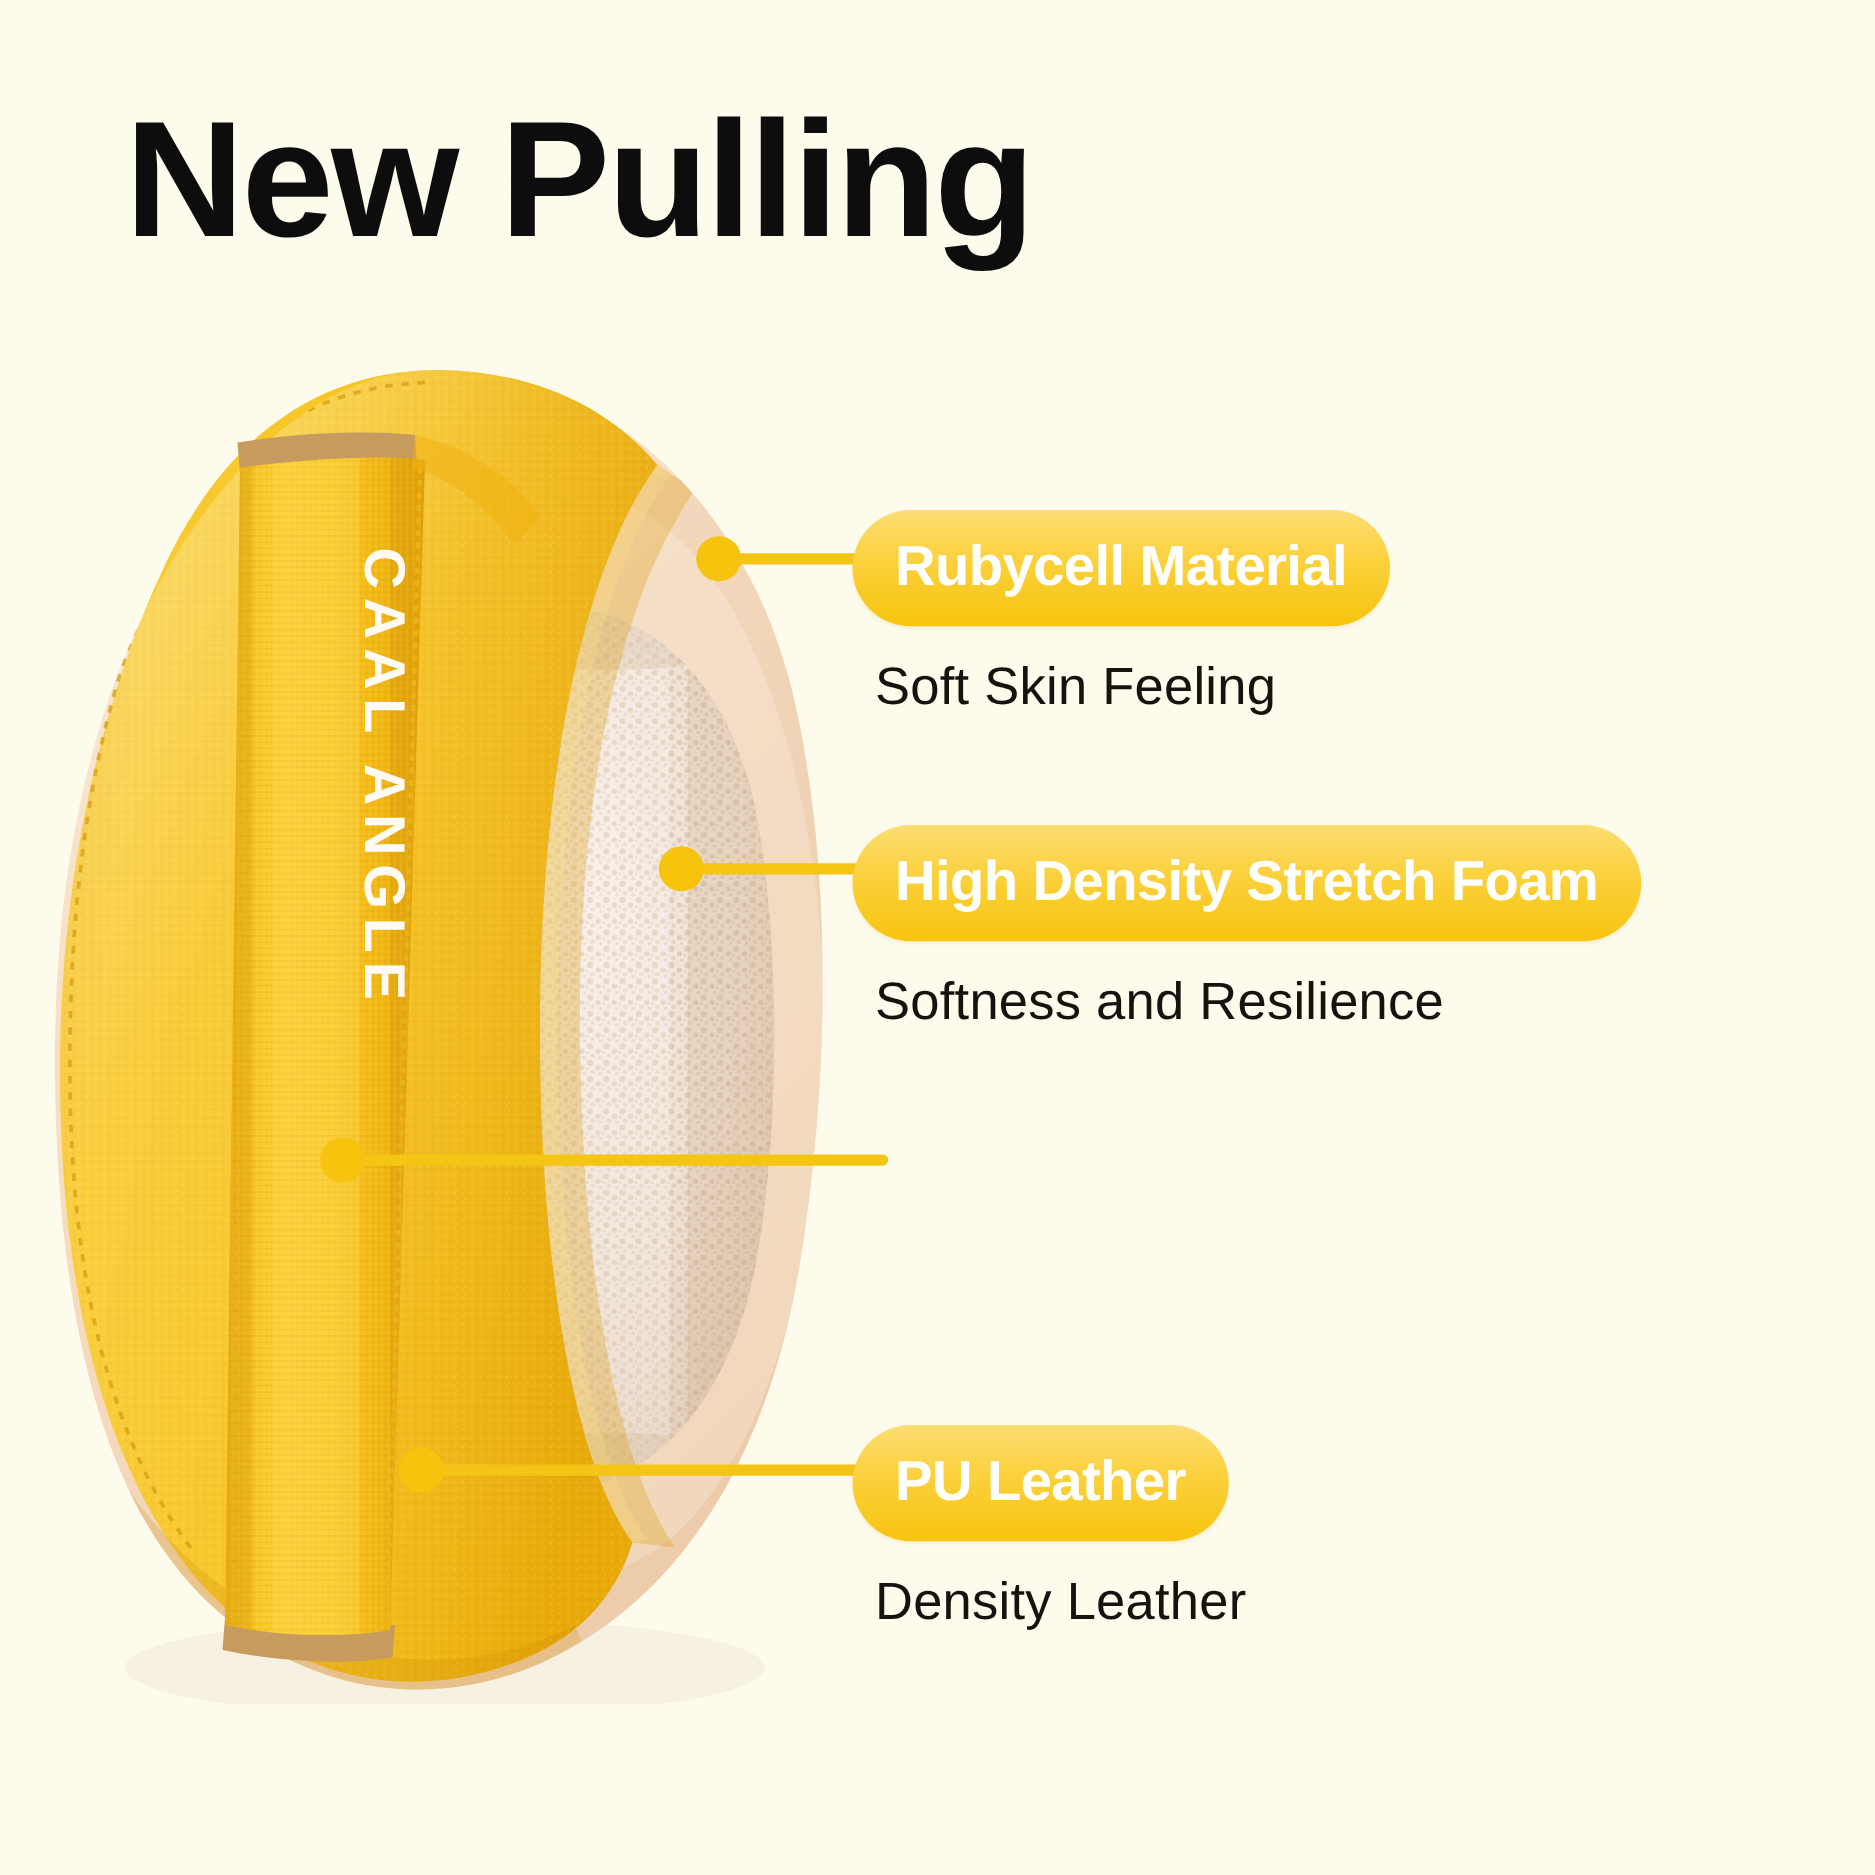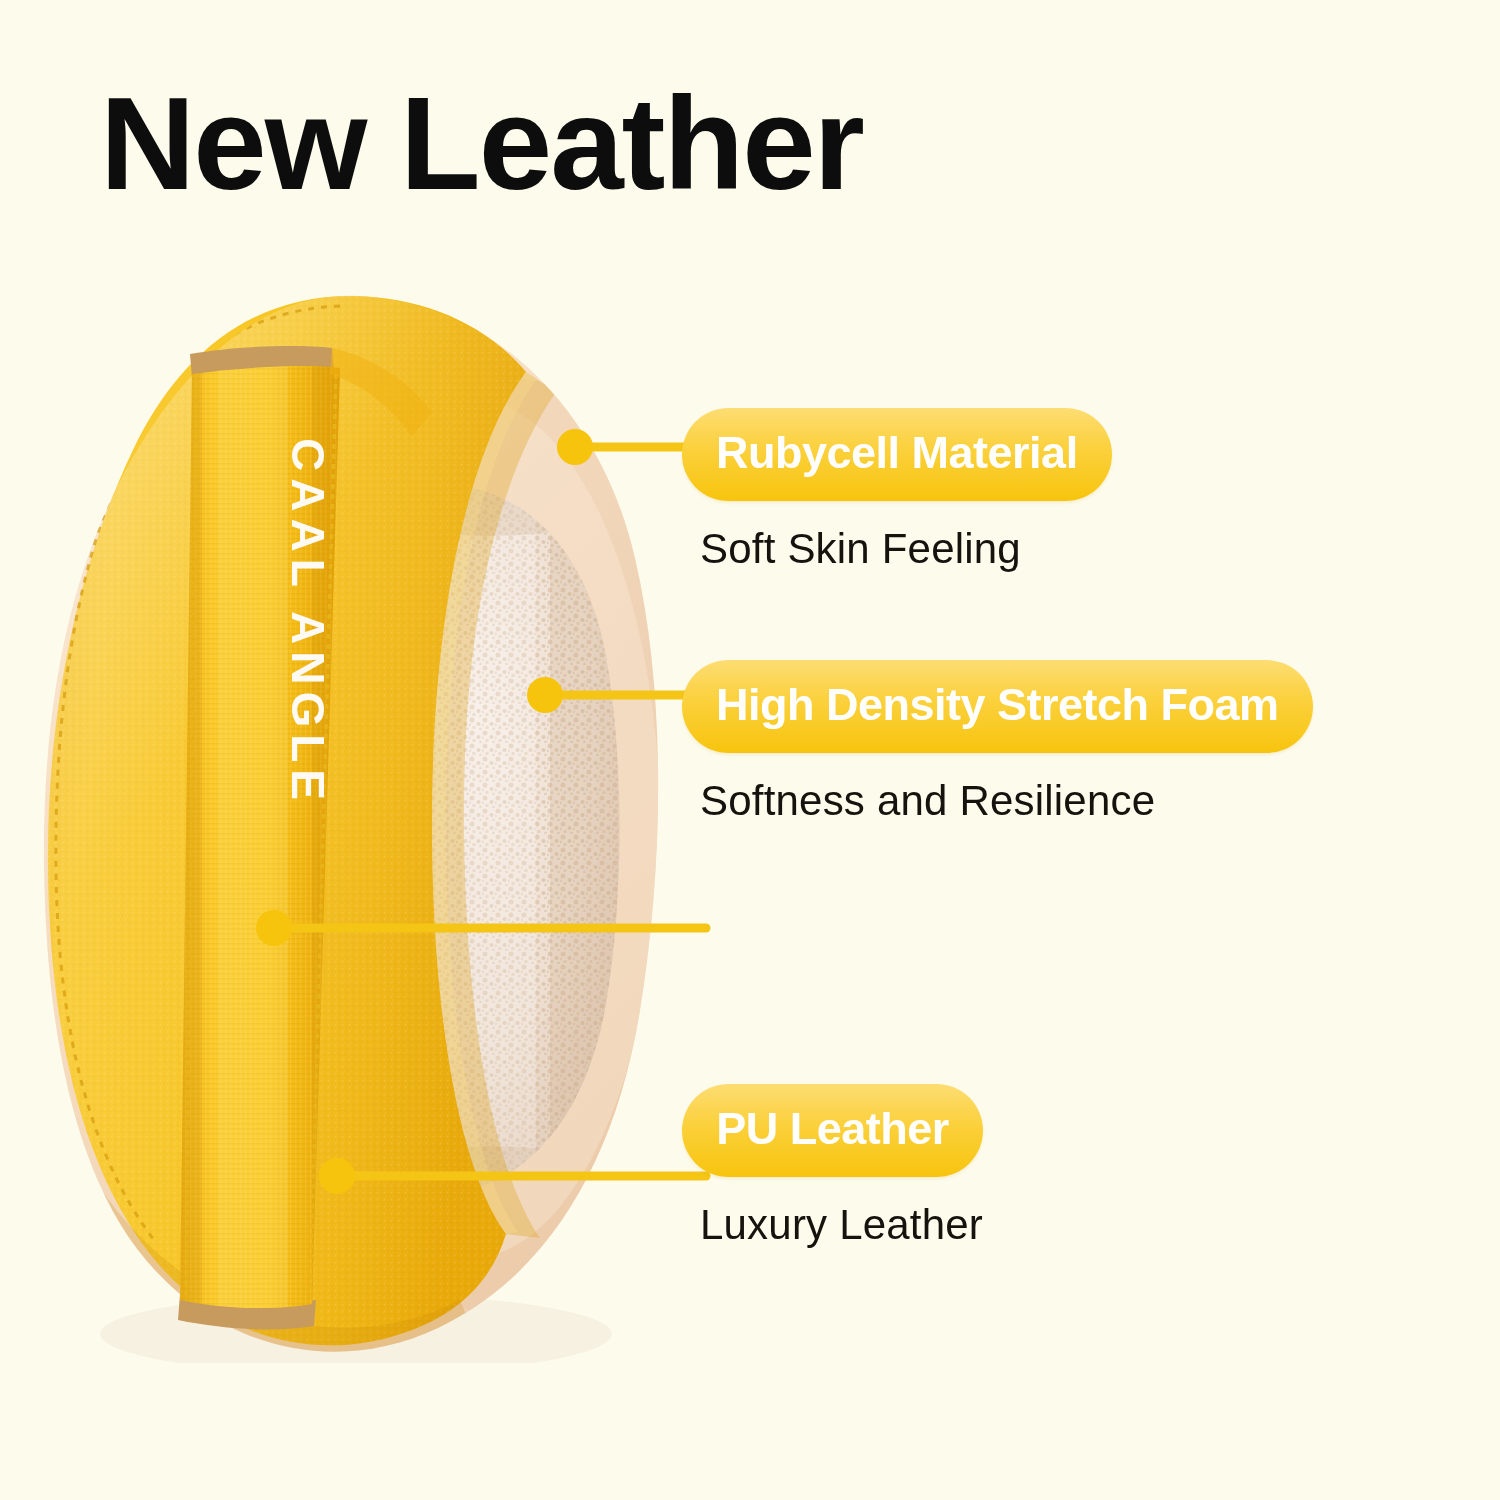--- a/index.html
+++ b/index.html
@@ -91,21 +91,21 @@
     width: 1500px;
     height: 1500px;
     pointer-events: none;
   }
 </style>
 </head>
 <body>
 
 <div id="stage">
 
-  <div id="page-title">New Leather</div>
+  <div id="page-title">New Pulling</div>
 
   <div id="product">
     <svg viewBox="0 0 640 1075" xmlns="http://www.w3.org/2000/svg" aria-hidden="true">
       <defs>
 
         <linearGradient id="gLeatherY" x1="0" y1="0" x2="1" y2="0.25">
           <stop offset="0%" stop-color="#F2BC23"></stop>
           <stop offset="18%" stop-color="#F9CB33"></stop>
           <stop offset="48%" stop-color="#F7C523"></stop>
           <stop offset="78%" stop-color="#F0B714"></stop>
@@ -325,18 +325,18 @@
     <span class="pill">High Density Stretch Foam</span>
     <span class="sub">Softness and Resilience</span>
   </div>
 
   <div class="callout" style="left:682px; top:408px;">
     <span class="pill">Rubycell Material</span>
     <span class="sub">Soft Skin Feeling</span>
   </div>
 
 
-  <div class="callout" style="left:682px; top:1084px;text-align:center;">
+  <div class="callout" style="left:682px; top:1140px;">
     <span class="pill">PU Leather</span>
-    <span class="sub">Luxury Leather</span>
+    <span class="sub">Density Leather</span>
   </div>
 
 </div>
 
 </body></html>

